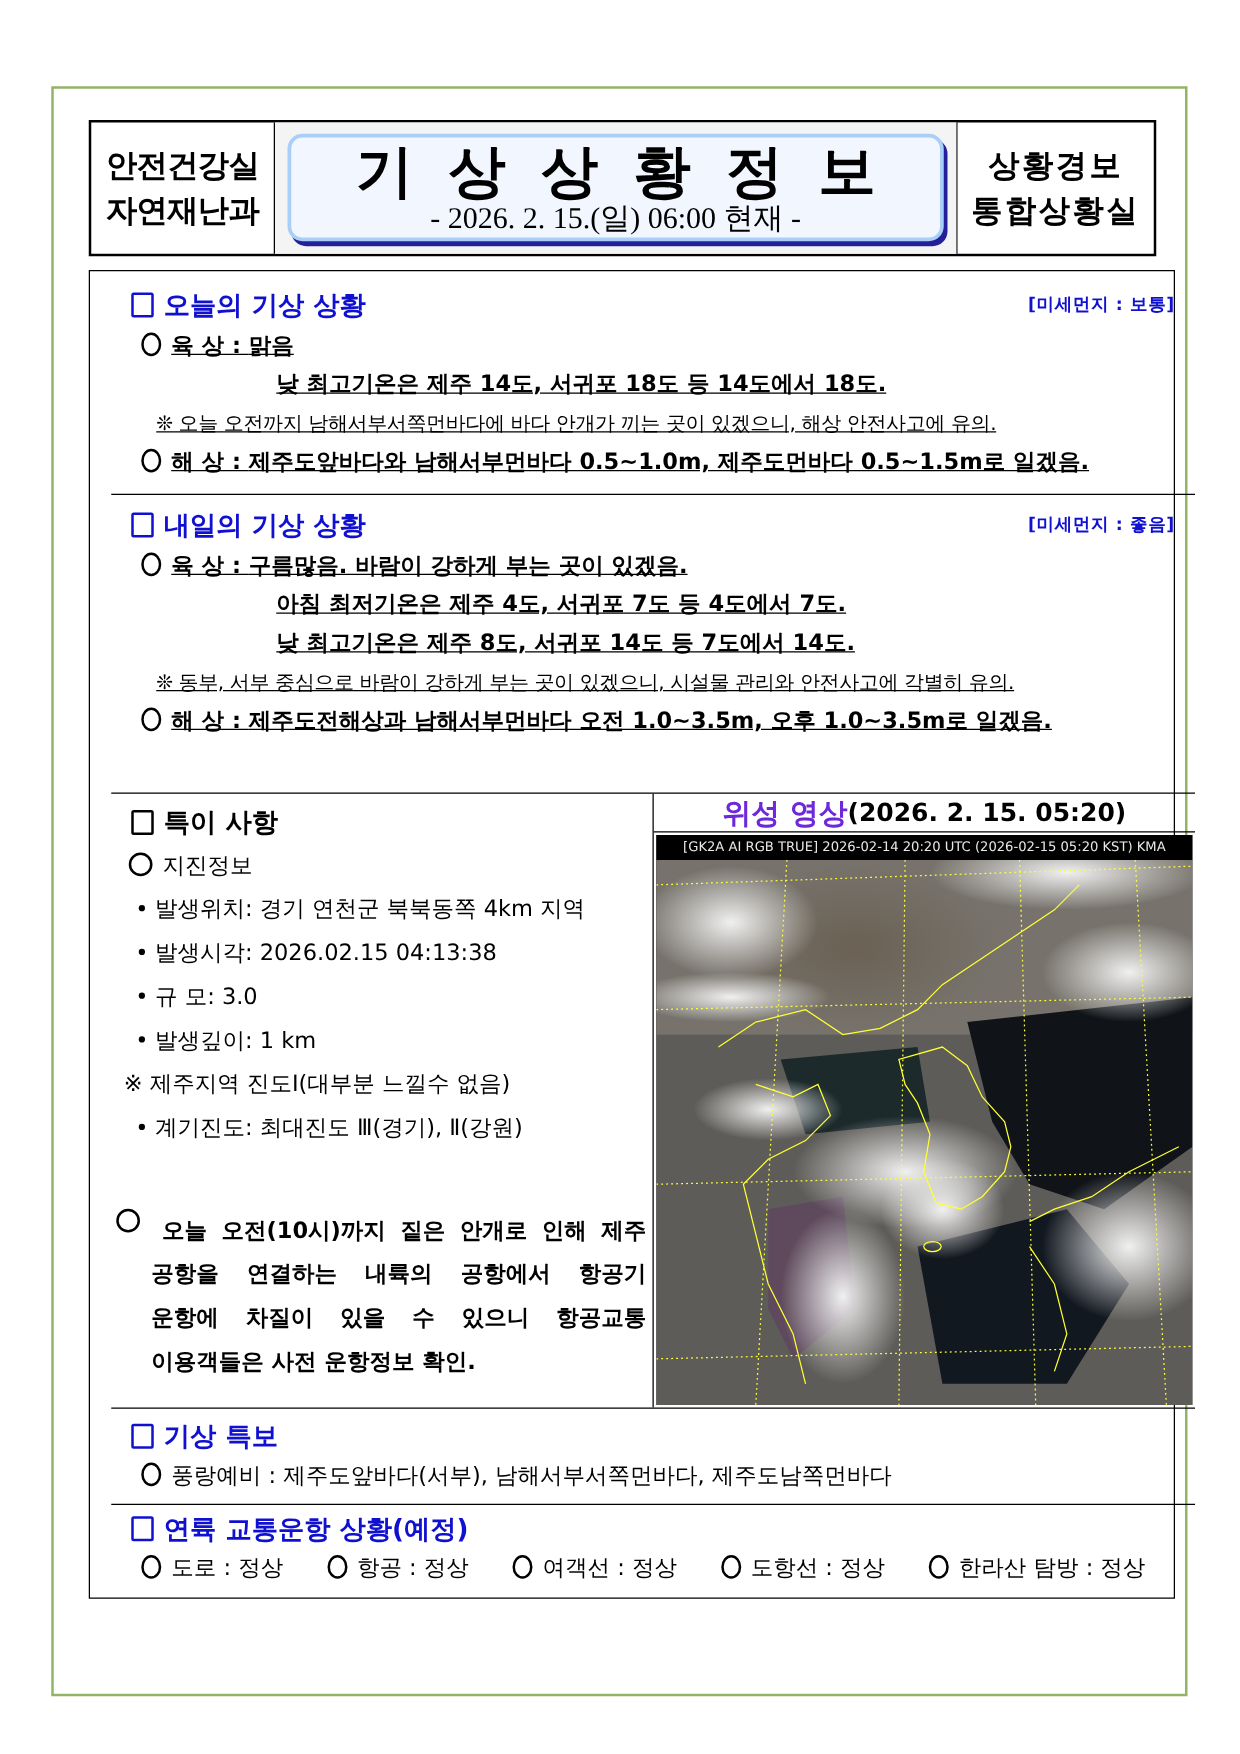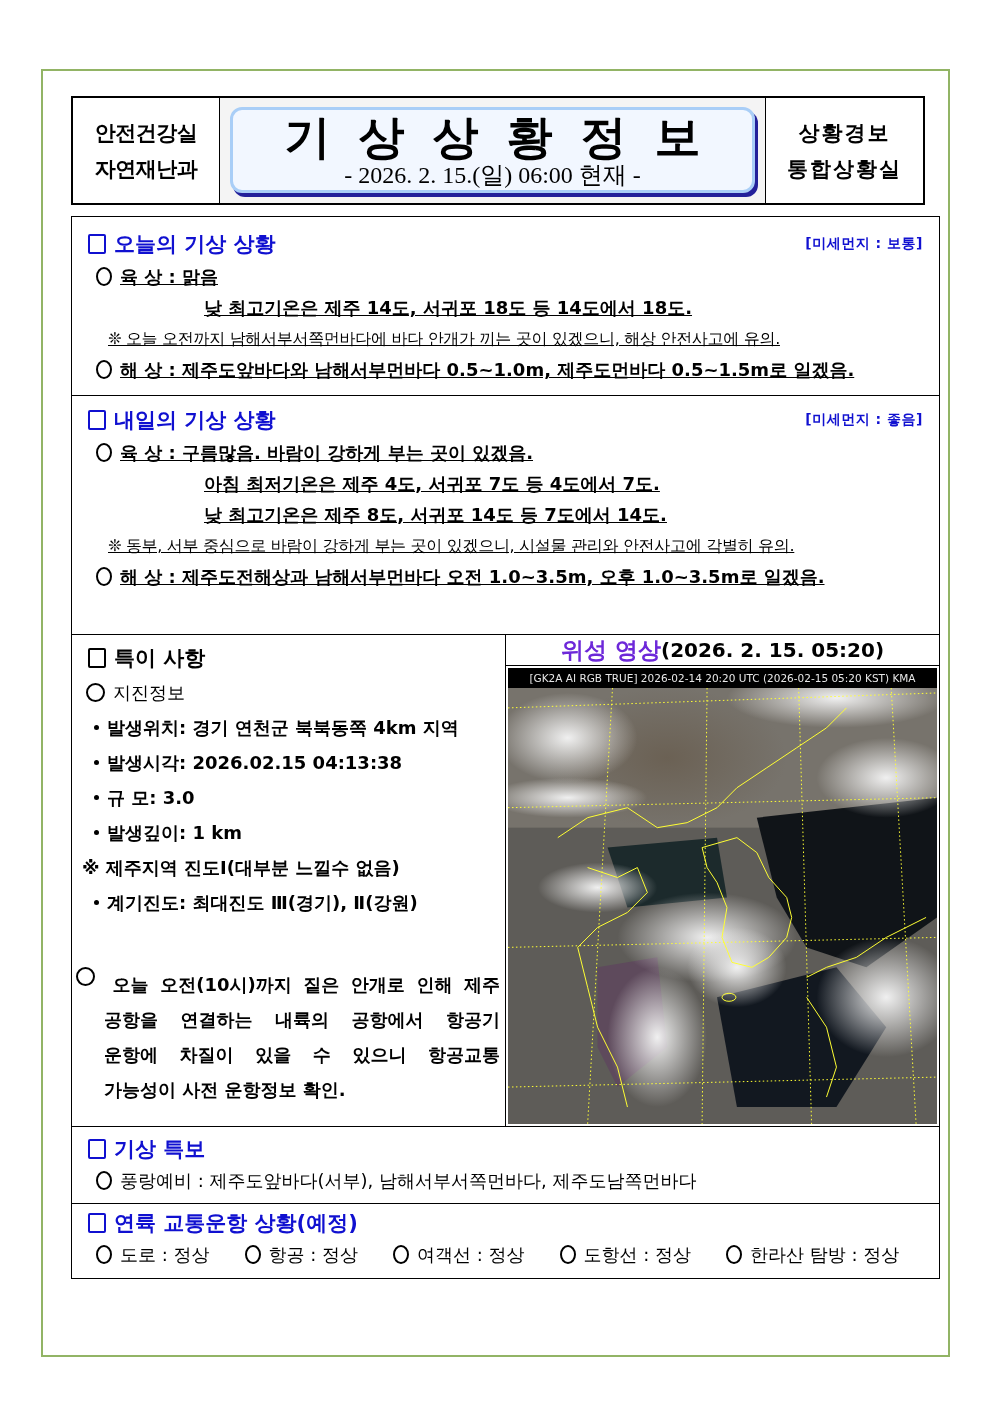--- a/index.html
+++ b/index.html
@@ -3,50 +3,50 @@
   <meta charset="utf-8">
   <style>
     * { box-sizing: border-box; margin: 0; padding: 0; }
     html, body { width: 992px; height: 1403px; background: #ffffff; }
     body { position: relative; font-family: "DejaVu Sans", "Liberation Sans", sans-serif; color: #000; overflow: hidden; }
 
     .page-frame { position: absolute; left: 41px; top: 69px; width: 909px; height: 1288px; border: 2px solid #92b465; }
 
     
     .header { position: absolute; left: 71px; top: 96px; width: 854px; height: 109px; border: 2px solid #000; display: flex; }
-    .header-side { width: 147px; display: flex; flex-direction: column; justify-content: center; align-items: center; font-weight: bold; font-size: 21px; line-height: 36px; letter-spacing: -0.5px; }
+    .header-side { width: 147px; display: flex; flex-direction: column; justify-content: center; align-items: center; font-weight: bold; font-size: 25px; line-height: 36px; letter-spacing: -0.5px; }
     .header-side.right { width: 158px; border-left: 1px solid #000; letter-spacing: 2px; }
     .header-side.left { border-right: 1px solid #000; }
     .header-center { flex: 1; background: #f4f4f4; position: relative; }
     .title-box { position: absolute; left: 10px; top: 9px; width: 525px; height: 86px; border-radius: 12px; background: #f2f7ff; border: 3px solid #a9cef7; box-shadow: 3px 4px 0 #23209a; display: flex; flex-direction: column; align-items: center; justify-content: center; }
     .title-main { font-family: "DejaVu Sans", sans-serif; font-weight: bold; font-size: 46px; letter-spacing: 28px; line-height: 50px; margin-left: 28px; }
     .title-sub { font-family: "Liberation Serif", "DejaVu Serif", serif; font-size: 24px; line-height: 26px; letter-spacing: 0px; }
 
     
     .content { position: absolute; left: 71px; top: 216px; width: 869px; height: 1063px; border: 1.5px solid #000; }
-    .section { position: absolute; left: 0; width: 100%; border-bottom: 1.5px solid #000; }
+    .section { position: absolute; left: 17px; width: 100%; border-bottom: 1.5px solid #000; }
     .sec-head { display: flex; justify-content: space-between; align-items: center; height: 34px; padding: 0 16px 0 16px; }
     .sec-title { color: #1010d0; font-weight: bold; font-size: 21px; display: flex; align-items: center; }
     .sec-title.black { color: #000; }
     .box-icon { display: inline-block; width: 18px; height: 20px; border: 2px solid #1010d0; border-radius: 2px; margin-right: 8px; }
     .box-icon.black { border-color: #000; }
     .dust { color: #1010d0; font-weight: bold; font-size: 14px; letter-spacing: 0.5px; }
 
     .line { font-size: 18px; font-weight: bold; line-height: 31px; white-space: nowrap; text-decoration: underline; }
     .line.indent1 { padding-left: 24px; }
     .line.indent2 { padding-left: 132px; }
     .line.note { font-weight: normal; font-size: 16px; padding-left: 36px; letter-spacing: -0.3px; }
     .line.note.wide { letter-spacing: 4px; padding-left: 38px; }
     .circle { display: inline-block; width: 16px; height: 19px; border: 2px solid #000; border-radius: 50%; vertical-align: -3px; margin-right: 8px; }
     .circle.big { width: 19px; height: 19px; }
 
     
     .special-left { position: absolute; left: 0; top: 0; width: 434px; height: 100%; border-right: 1.5px solid #000; }
     .special-right { position: absolute; left: 434px; top: 0; right: 0; height: 100%; }
-    .sp-line { font-size: 18px; font-weight: bold; line-height: 35px; white-space: nowrap; padding-left: 14px; }
+    .sp-line { font-size: 18px; font-weight: normal; line-height: 35px; white-space: nowrap; padding-left: 14px; }
     .sp-line.bullet { padding-left: 22px; }
     .bullet-dot { display: inline-block; width: 5px; height: 5px; background: #000; border-radius: 50%; vertical-align: 4px; margin-right: 8px; }
     .sp-para { position: absolute; left: 4px; top: 332px; width: 424px; font-size: 18px; font-weight: bold; line-height: 35px; }
     .sp-para .row { display: flex; justify-content: space-between; padding-left: 28px; white-space: nowrap; }
     .sp-para .row.first { padding-left: 0; }
     .sp-para .row.last { justify-content: flex-start; }
 
     .sat-title { height: 31px; border-bottom: 1.5px solid #000; display: flex; justify-content: center; align-items: center; font-weight: bold; font-size: 20px; }
     .sat-title .blue { color: #6d28d9; font-size: 23px; }
     .sat-image { position: absolute; left: 2px; top: 33px; right: 2px; bottom: 2px; background: #3a3b3c; overflow: hidden; }
@@ -153,21 +153,21 @@
         </div>
         <div class="row">
           <span>운항에</span>
           <span>차질이</span>
           <span>있을</span>
           <span>수</span>
           <span>있으니</span>
           <span>항공교통</span>
         </div>
         <div class="row last">
-          <span>가능성이 사전 운항정보 확인.</span>
+          <span>이용객들은 사전 운항정보 확인.</span>
         </div>
       </div>
     </div>
 
     <div class="special-right">
       <div class="sat-title">
         <span class="blue">위성 영상</span>
           <span>(2026. 2. 15. 05:20)</span>
       </div>
       <div class="sat-image">

